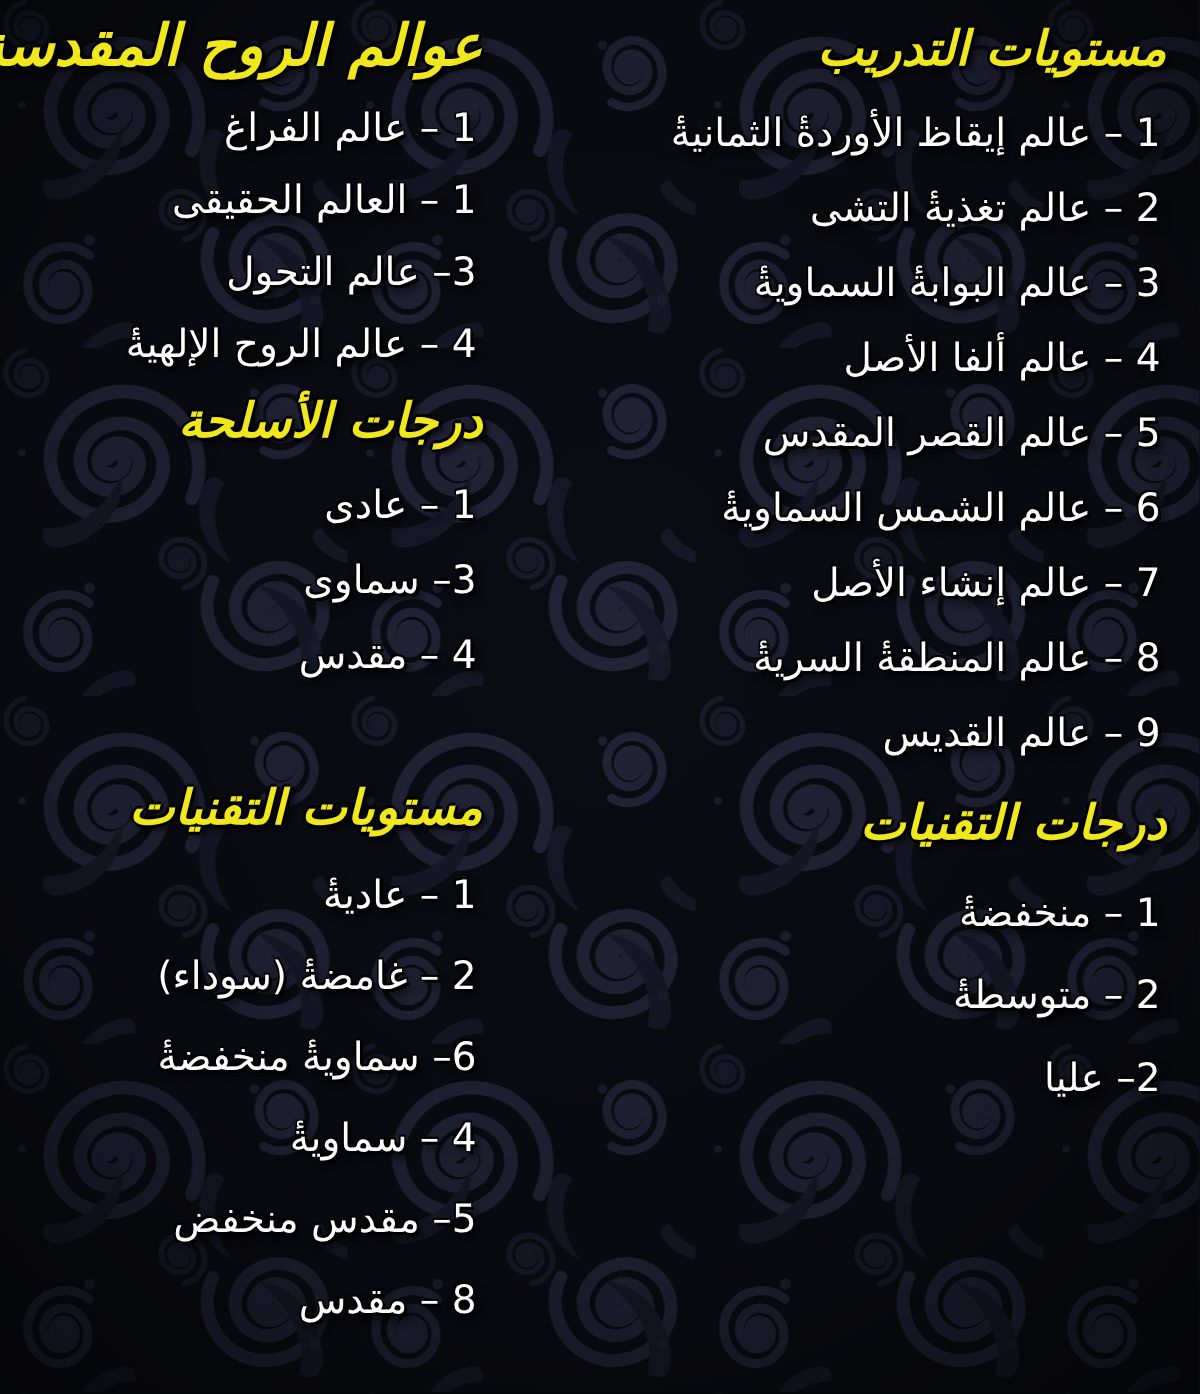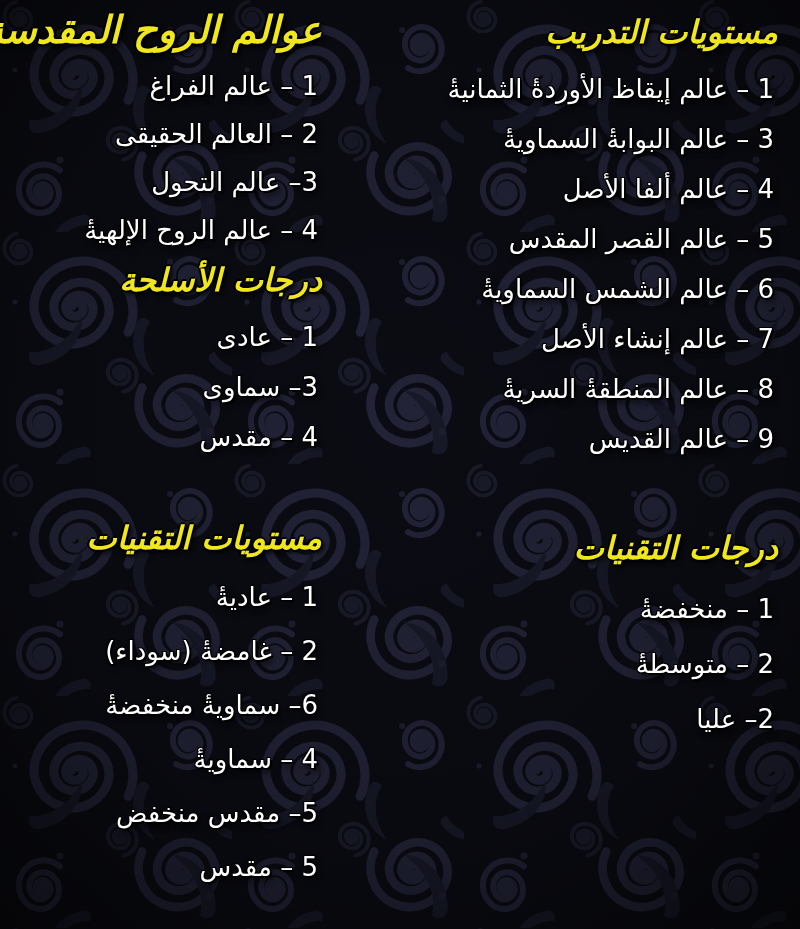--- a/index.html
+++ b/index.html
@@ -95,21 +95,21 @@
     <rect width="800" height="929" fill="url(#damask)"></rect>
     <rect width="800" height="929" fill="url(#vig)"></rect>
   </svg>
 
   <div class="col" id="col-left">
 
     <section class="sec" id="sec-l1">
       <h2>عوالم الروح المقدسة</h2>
       <ul>
         <li>1 – عالم الفراغ</li>
-        <li>2 – العالم الحقيقى</li>
+        <li>1 – العالم الحقيقى</li>
         <li>3– عالم التحول</li>
         <li>4 – عالم الروح الإلهيةٔ</li>
       </ul>
     </section>
 
     <section class="sec" id="sec-l2">
       <h2>درجات الأسلحة</h2>
       <ul>
         <li>1 – عادى</li>
         <li>3– سماوى</li>
@@ -118,32 +118,33 @@
     </section>
 
     <section class="sec" id="sec-l3">
       <h2>مستويات التقنيات</h2>
       <ul>
         <li>1 – عاديةٔ</li>
         <li>2 – غامضةٔ (سوداء)</li>
         <li>6– سماويةٔ منخفضةٔ</li>
         <li>4 – سماويةٔ</li>
         <li>5– مقدس منخفض</li>
-        <li>5 – مقدس</li>
+        <li>8 – مقدس</li>
       </ul>
     </section>
 
   </div>
 
   <div class="col" id="col-right">
 
     <section class="sec" id="sec-r1">
       <h2>مستويات التدريب</h2>
       <ul>
         <li>1 – عالم إيقاظ الأوردةٔ الثمانيةٔ</li>
+        <li>2 – عالم تغذيةٔ التشى</li>
         <li>3 – عالم البوابةٔ السماويةٔ</li>
         <li>4 – عالم ألفا الأصل</li>
         <li>5 – عالم القصر المقدس</li>
         <li>6 – عالم الشمس السماويةٔ</li>
         <li>7 – عالم إنشاء الأصل</li>
         <li>8 – عالم المنطقةٔ السريةٔ</li>
         <li>9 – عالم القديس</li>
       </ul>
     </section>
 

